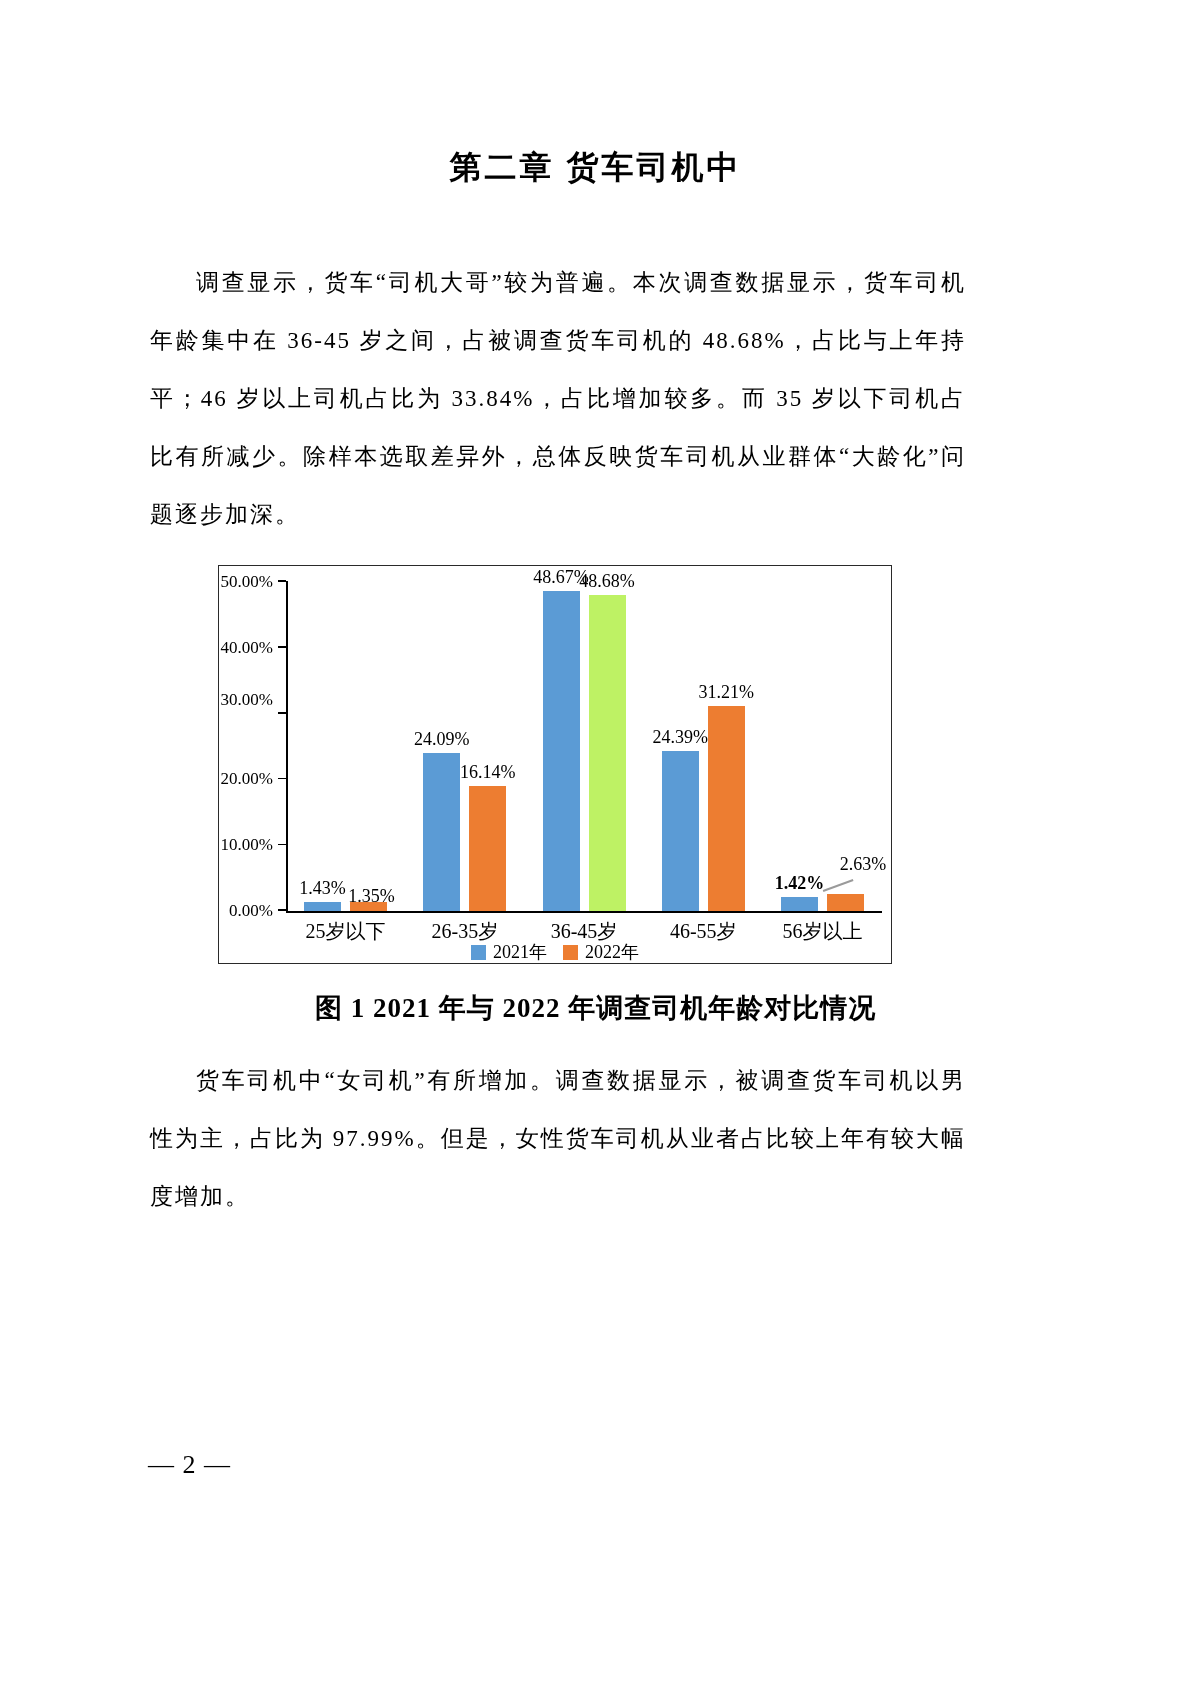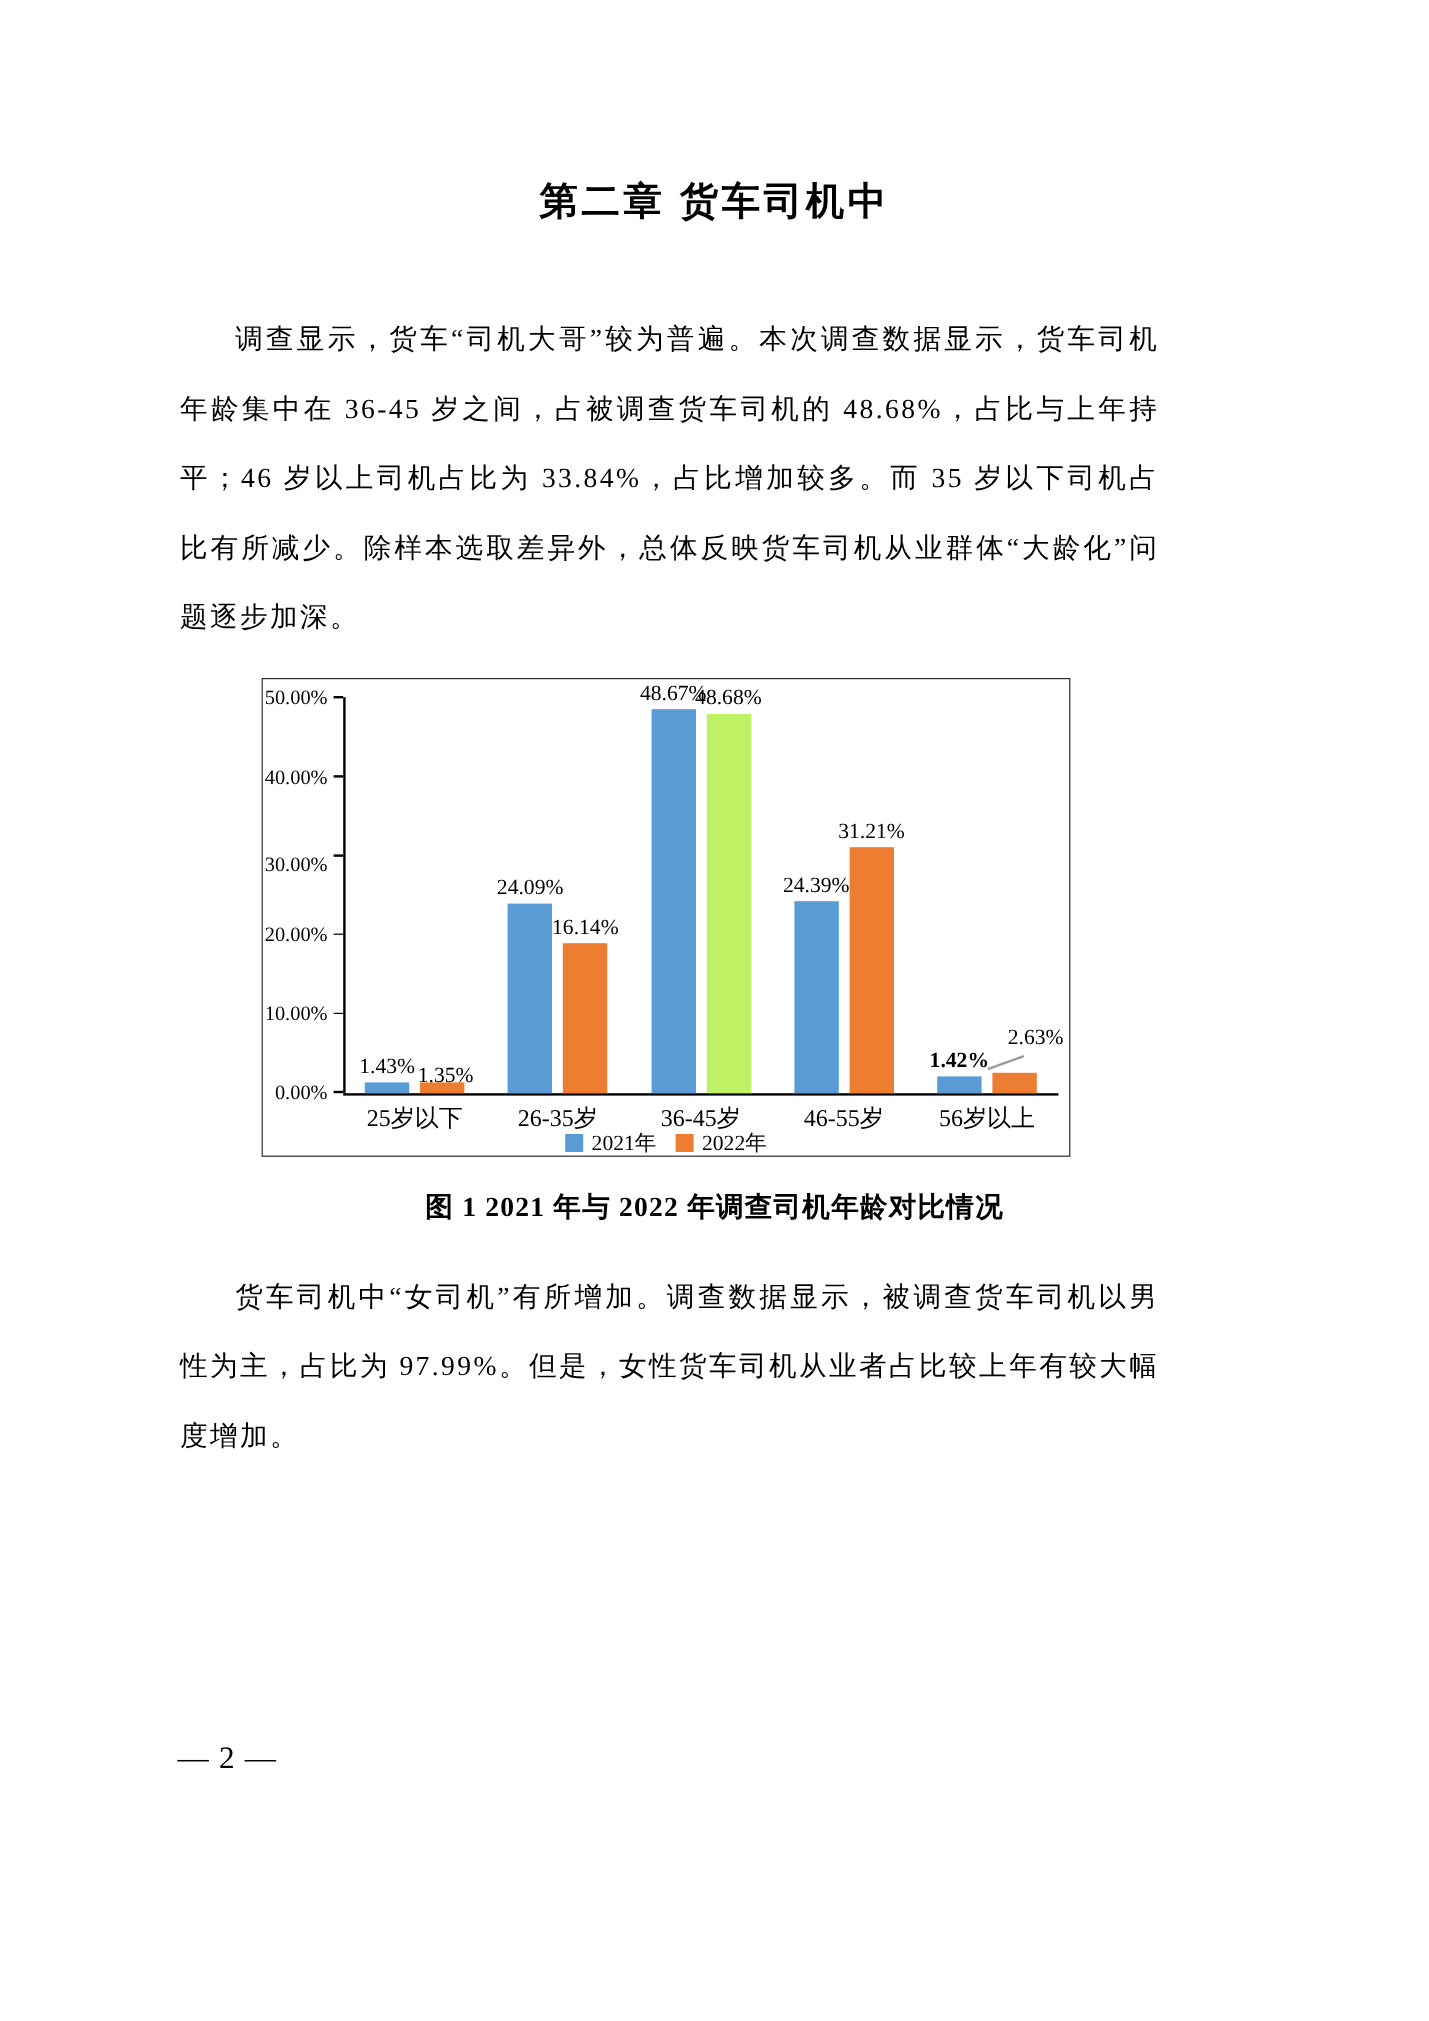--- a/index.html
+++ b/index.html
@@ -65,21 +65,21 @@
   .legend{
     position:absolute;left:0;right:0;top:374px;
     display:flex;justify-content:center;align-items:center;gap:16px;
     font-size:18px;
   }
   .legend-item{display:flex;align-items:center;gap:7px;}
   .swatch{display:inline-block;width:15px;height:15px;}
 
   .figure-caption{
     position:absolute;top:990px;left:0;right:0;
-    text-align:center;font-weight:700;font-size:23px;letter-spacing:1px;
+    text-align:center;font-weight:700;font-size:27px;letter-spacing:1px;
   }
   .page-number{
     position:absolute;left:148px;top:1450px;
     font-size:26px;letter-spacing:1px;
   }
 </style>
 </head>
 <body>
 
 <div class="page">
@@ -134,21 +134,21 @@
               <span class="bar-label label-callout">2.63%</span>
             </div>
           </div>
         </div>
     <div class="ylabel" style="bottom: -10px;">0.00%</div>
         <div class="ytick" style="bottom: 0px;"></div>
         <div class="ylabel" style="bottom: 55.8px;">10.00%</div>
         <div class="ytick" style="bottom: 65.8px;"></div>
         <div class="ylabel" style="bottom: 121.6px;">20.00%</div>
         <div class="ytick" style="bottom: 131.6px;"></div>
-        <div class="ylabel" style="bottom: 180px; margin-left: 38px;">30.00%</div>
+        <div class="ylabel" style="bottom: 201px; margin-left: 38px;">30.00%</div>
         <div class="ytick" style="bottom: 197.4px;"></div>
         <div class="ylabel" style="bottom: 253.2px;">40.00%</div>
         <div class="ytick" style="bottom: 263.2px;"></div>
         <div class="ylabel" style="bottom: 319px;">50.00%</div>
         <div class="ytick" style="bottom: 329px;"></div>
       </div>
     <div class="x-labels-row">
         <div class="x-label">25岁以下</div>
         <div class="x-label">26-35岁</div>
         <div class="x-label">36-45岁</div>

